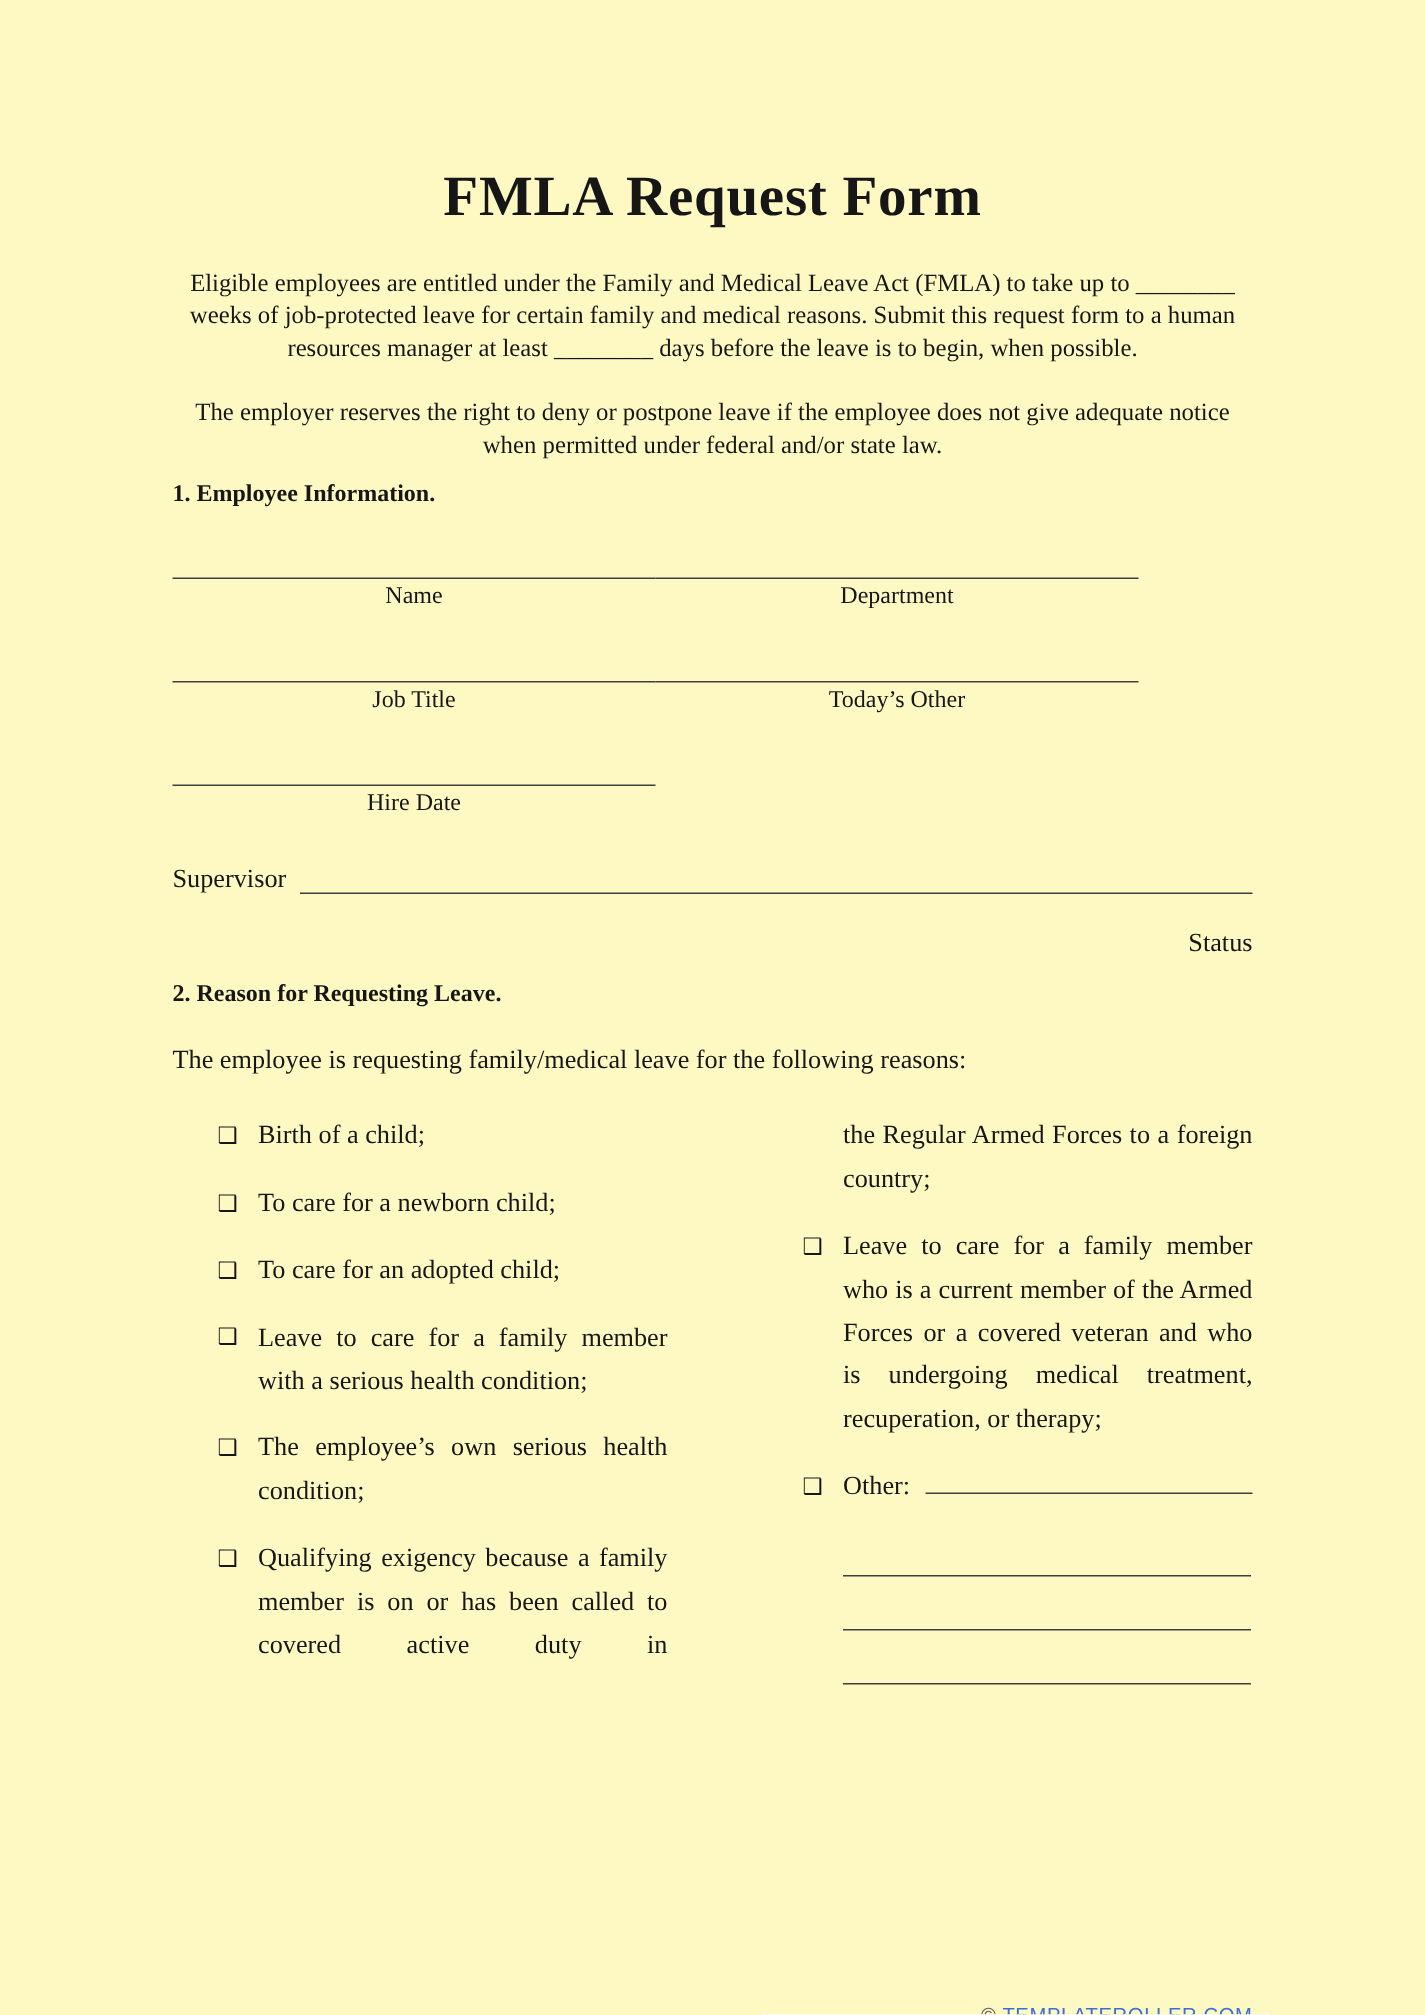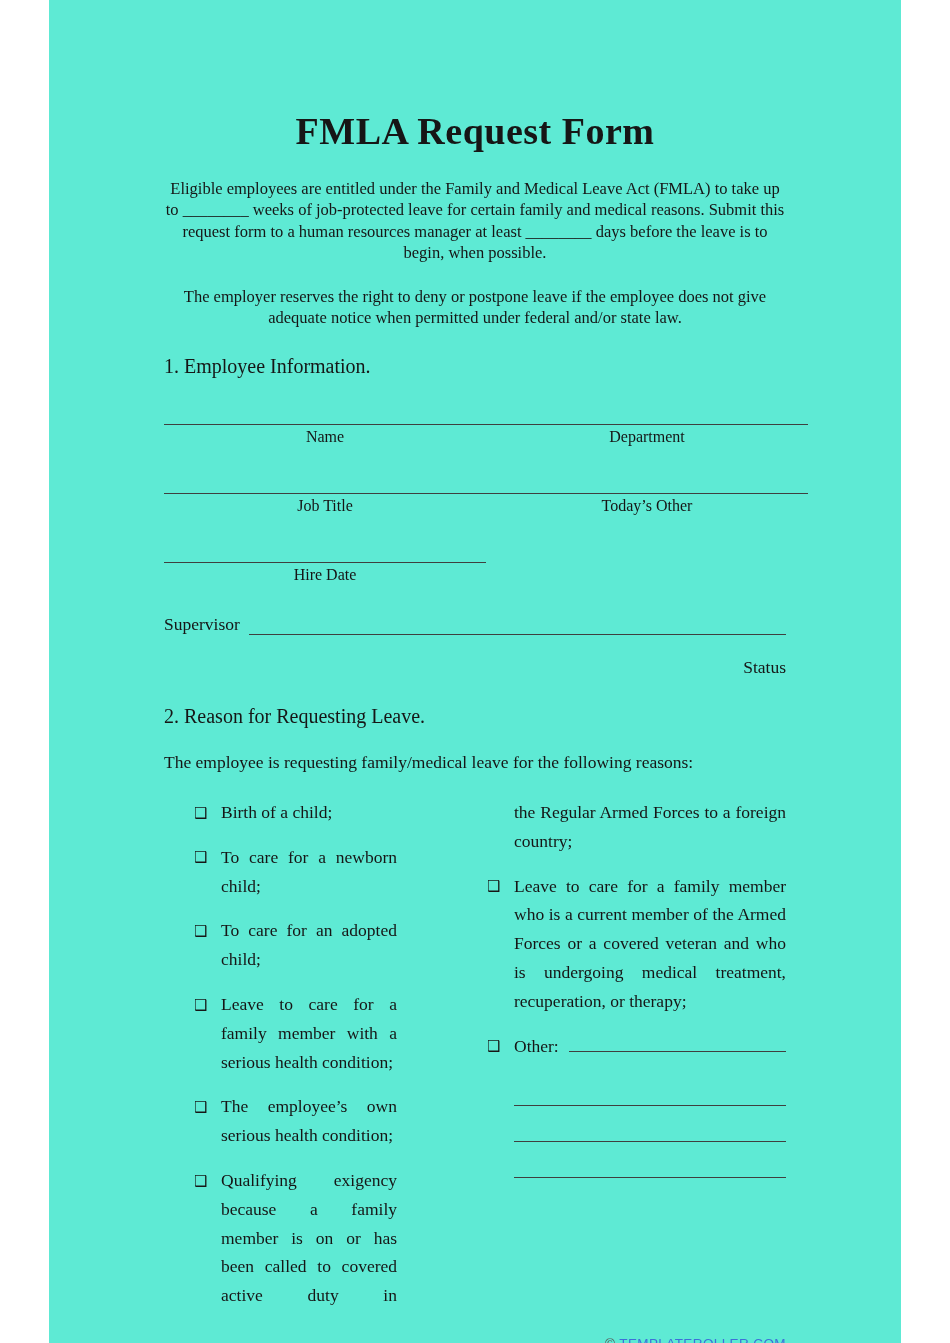--- a/index.html
+++ b/index.html
@@ -1,22 +1,22 @@
 <!DOCTYPE html>
 <html><head>
 <meta charset="utf-8">
 <style>
   * { margin: 0; padding: 0; box-sizing: border-box; }
   html, body { background: #ffffff; }
   .page {
     position: relative;
-    width: 852px;
+    width: 950px;
     height: 1343px;
     margin: 0 auto;
-    background: #5eead4;
+    background: #fef9c3;
     font-family: "Liberation Serif", "DejaVu Serif", serif;
     color: #161616;
     overflow: hidden;
   }
   .content { padding: 0 115px; }
 
   .title {
     padding-top: 108px;
     text-align: center;
     font-size: 38px;
@@ -26,23 +26,23 @@
   }
   .intro {
     text-align: center;
     font-size: 16.5px;
     line-height: 21.6px;
   }
   .intro-1 { margin-top: 22px; }
   .intro-2 { margin-top: 22px; text-align: center; }
 
   .section-heading {
-    margin-top: 26px;
-    font-size: 20px;
-    font-weight: normal;
+    margin-top: 14px;
+    font-size: 16px;
+    font-weight: bold;
   }
 
   .field-grid {
     display: grid;
     grid-template-columns: 322px 322px;
     margin-top: 0;
   }
   .field-cell .write-space {
     height: 47px;
     border-bottom: 1.5px solid #3f3f3f;

